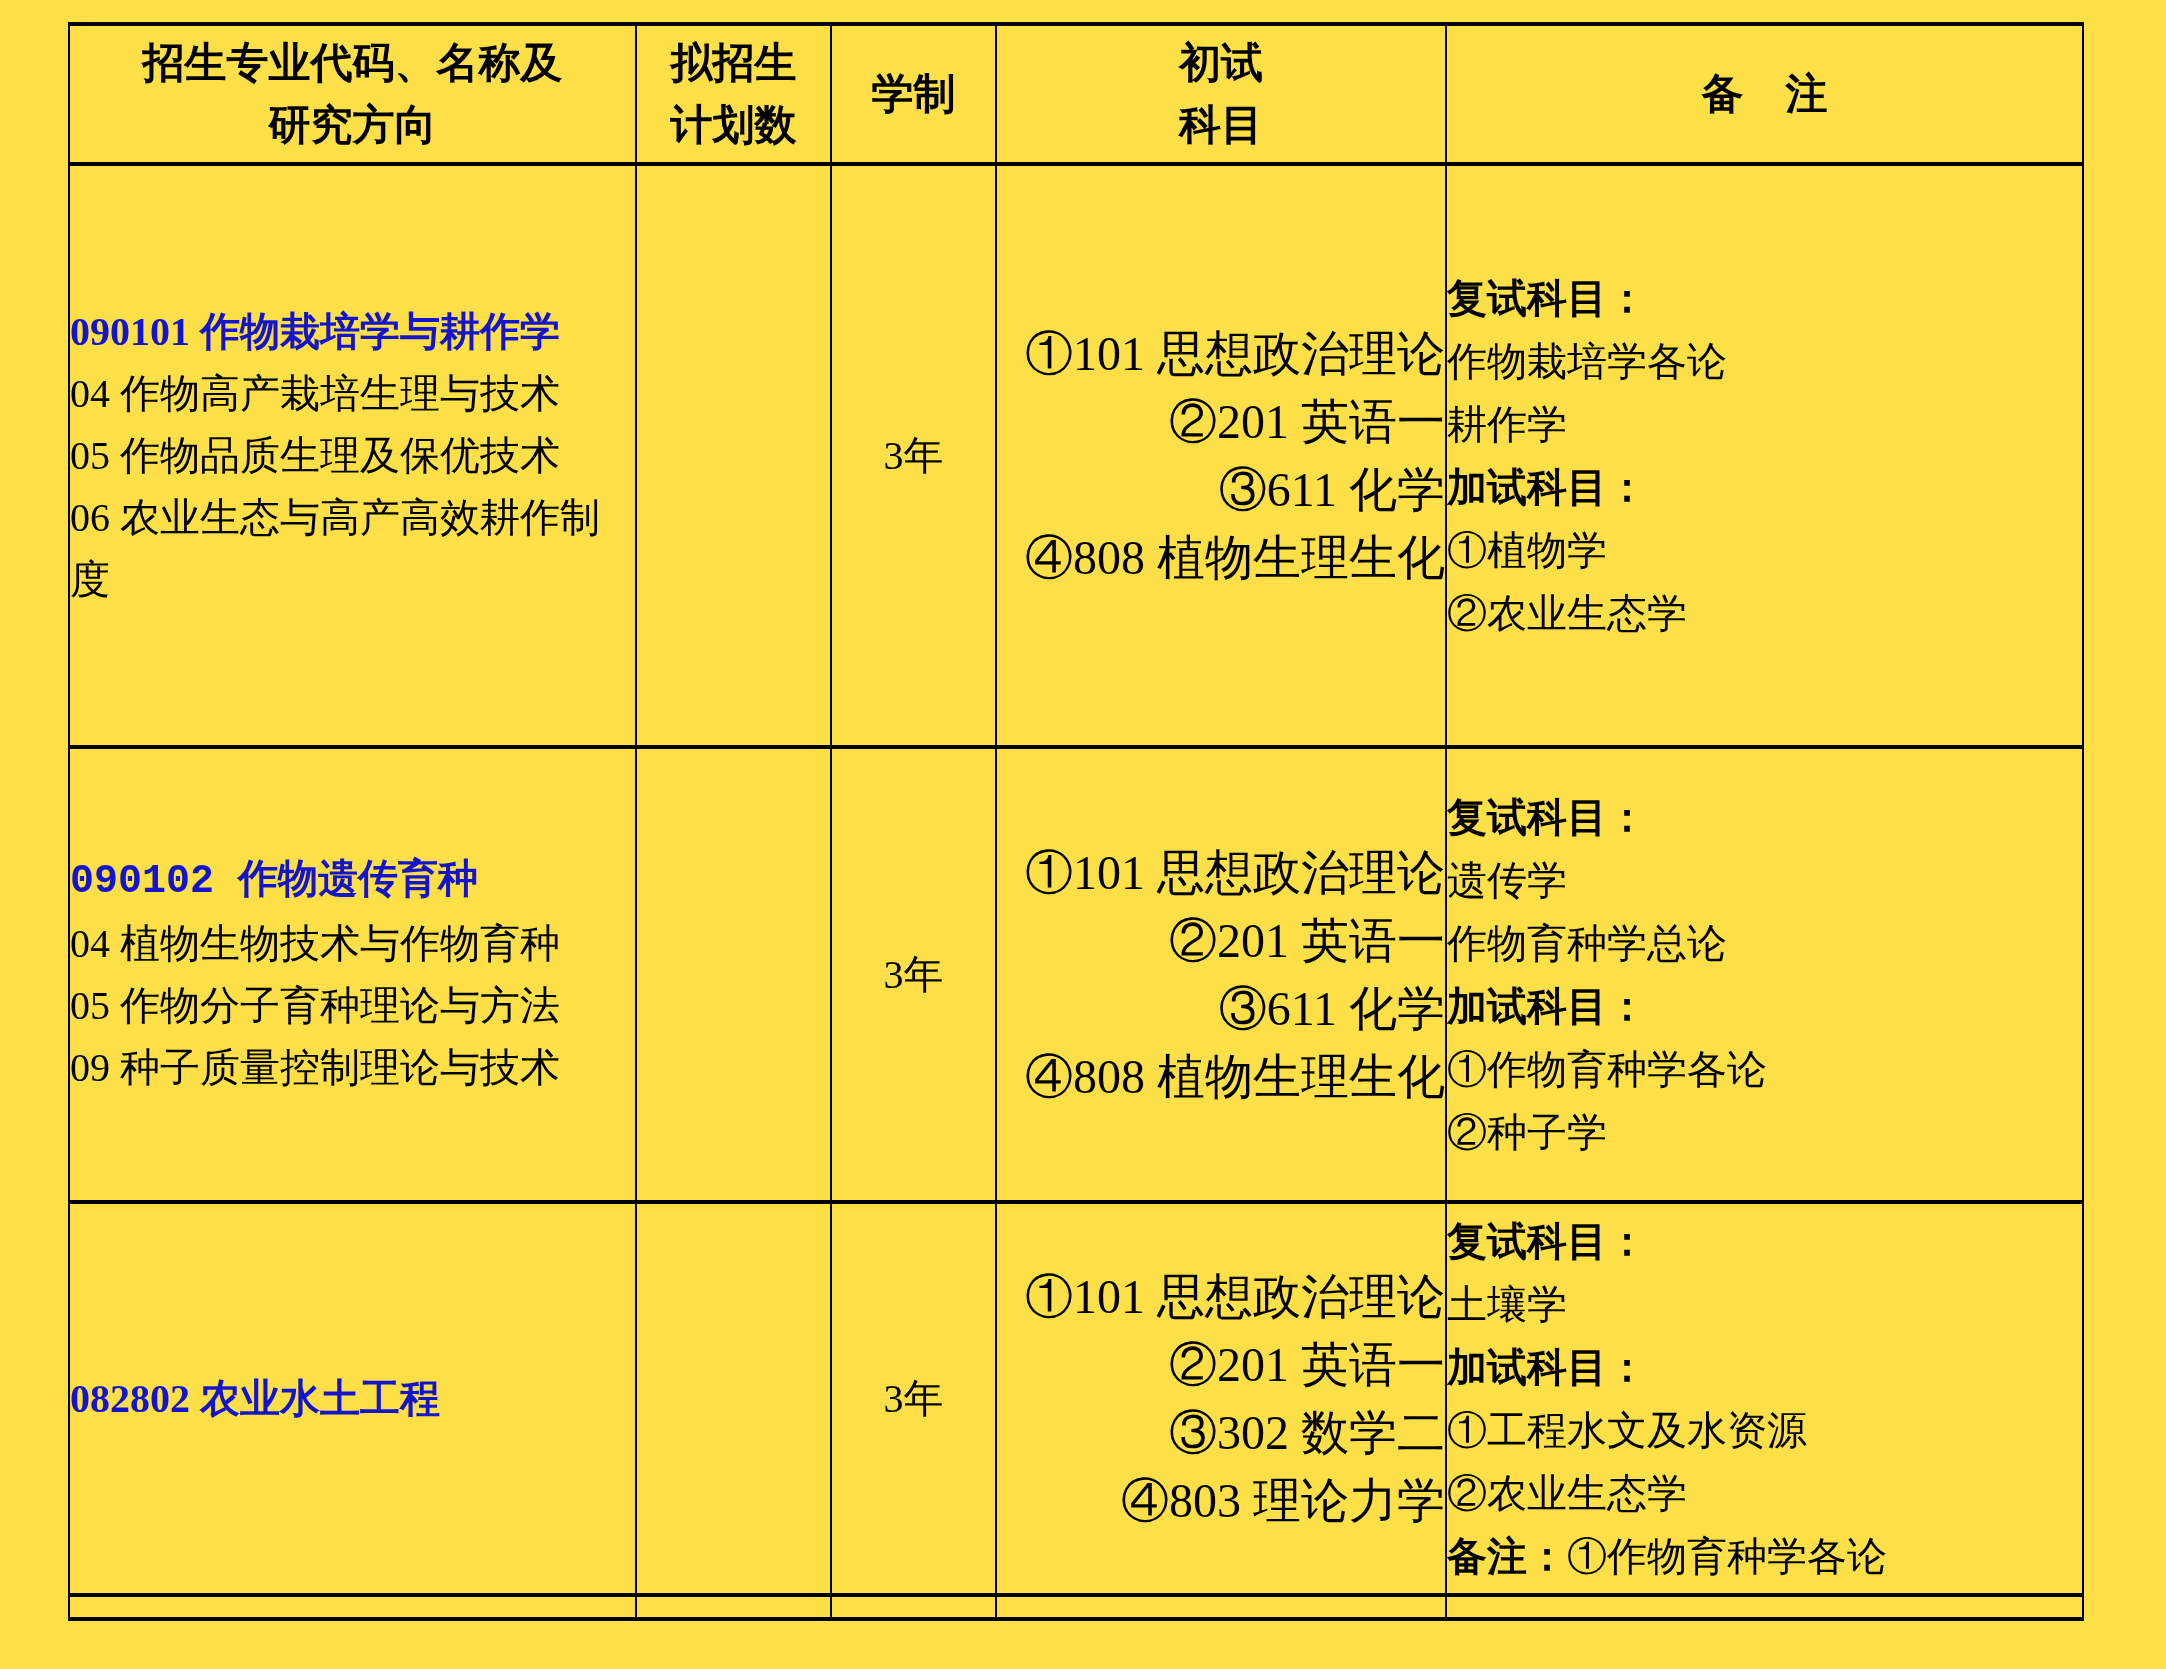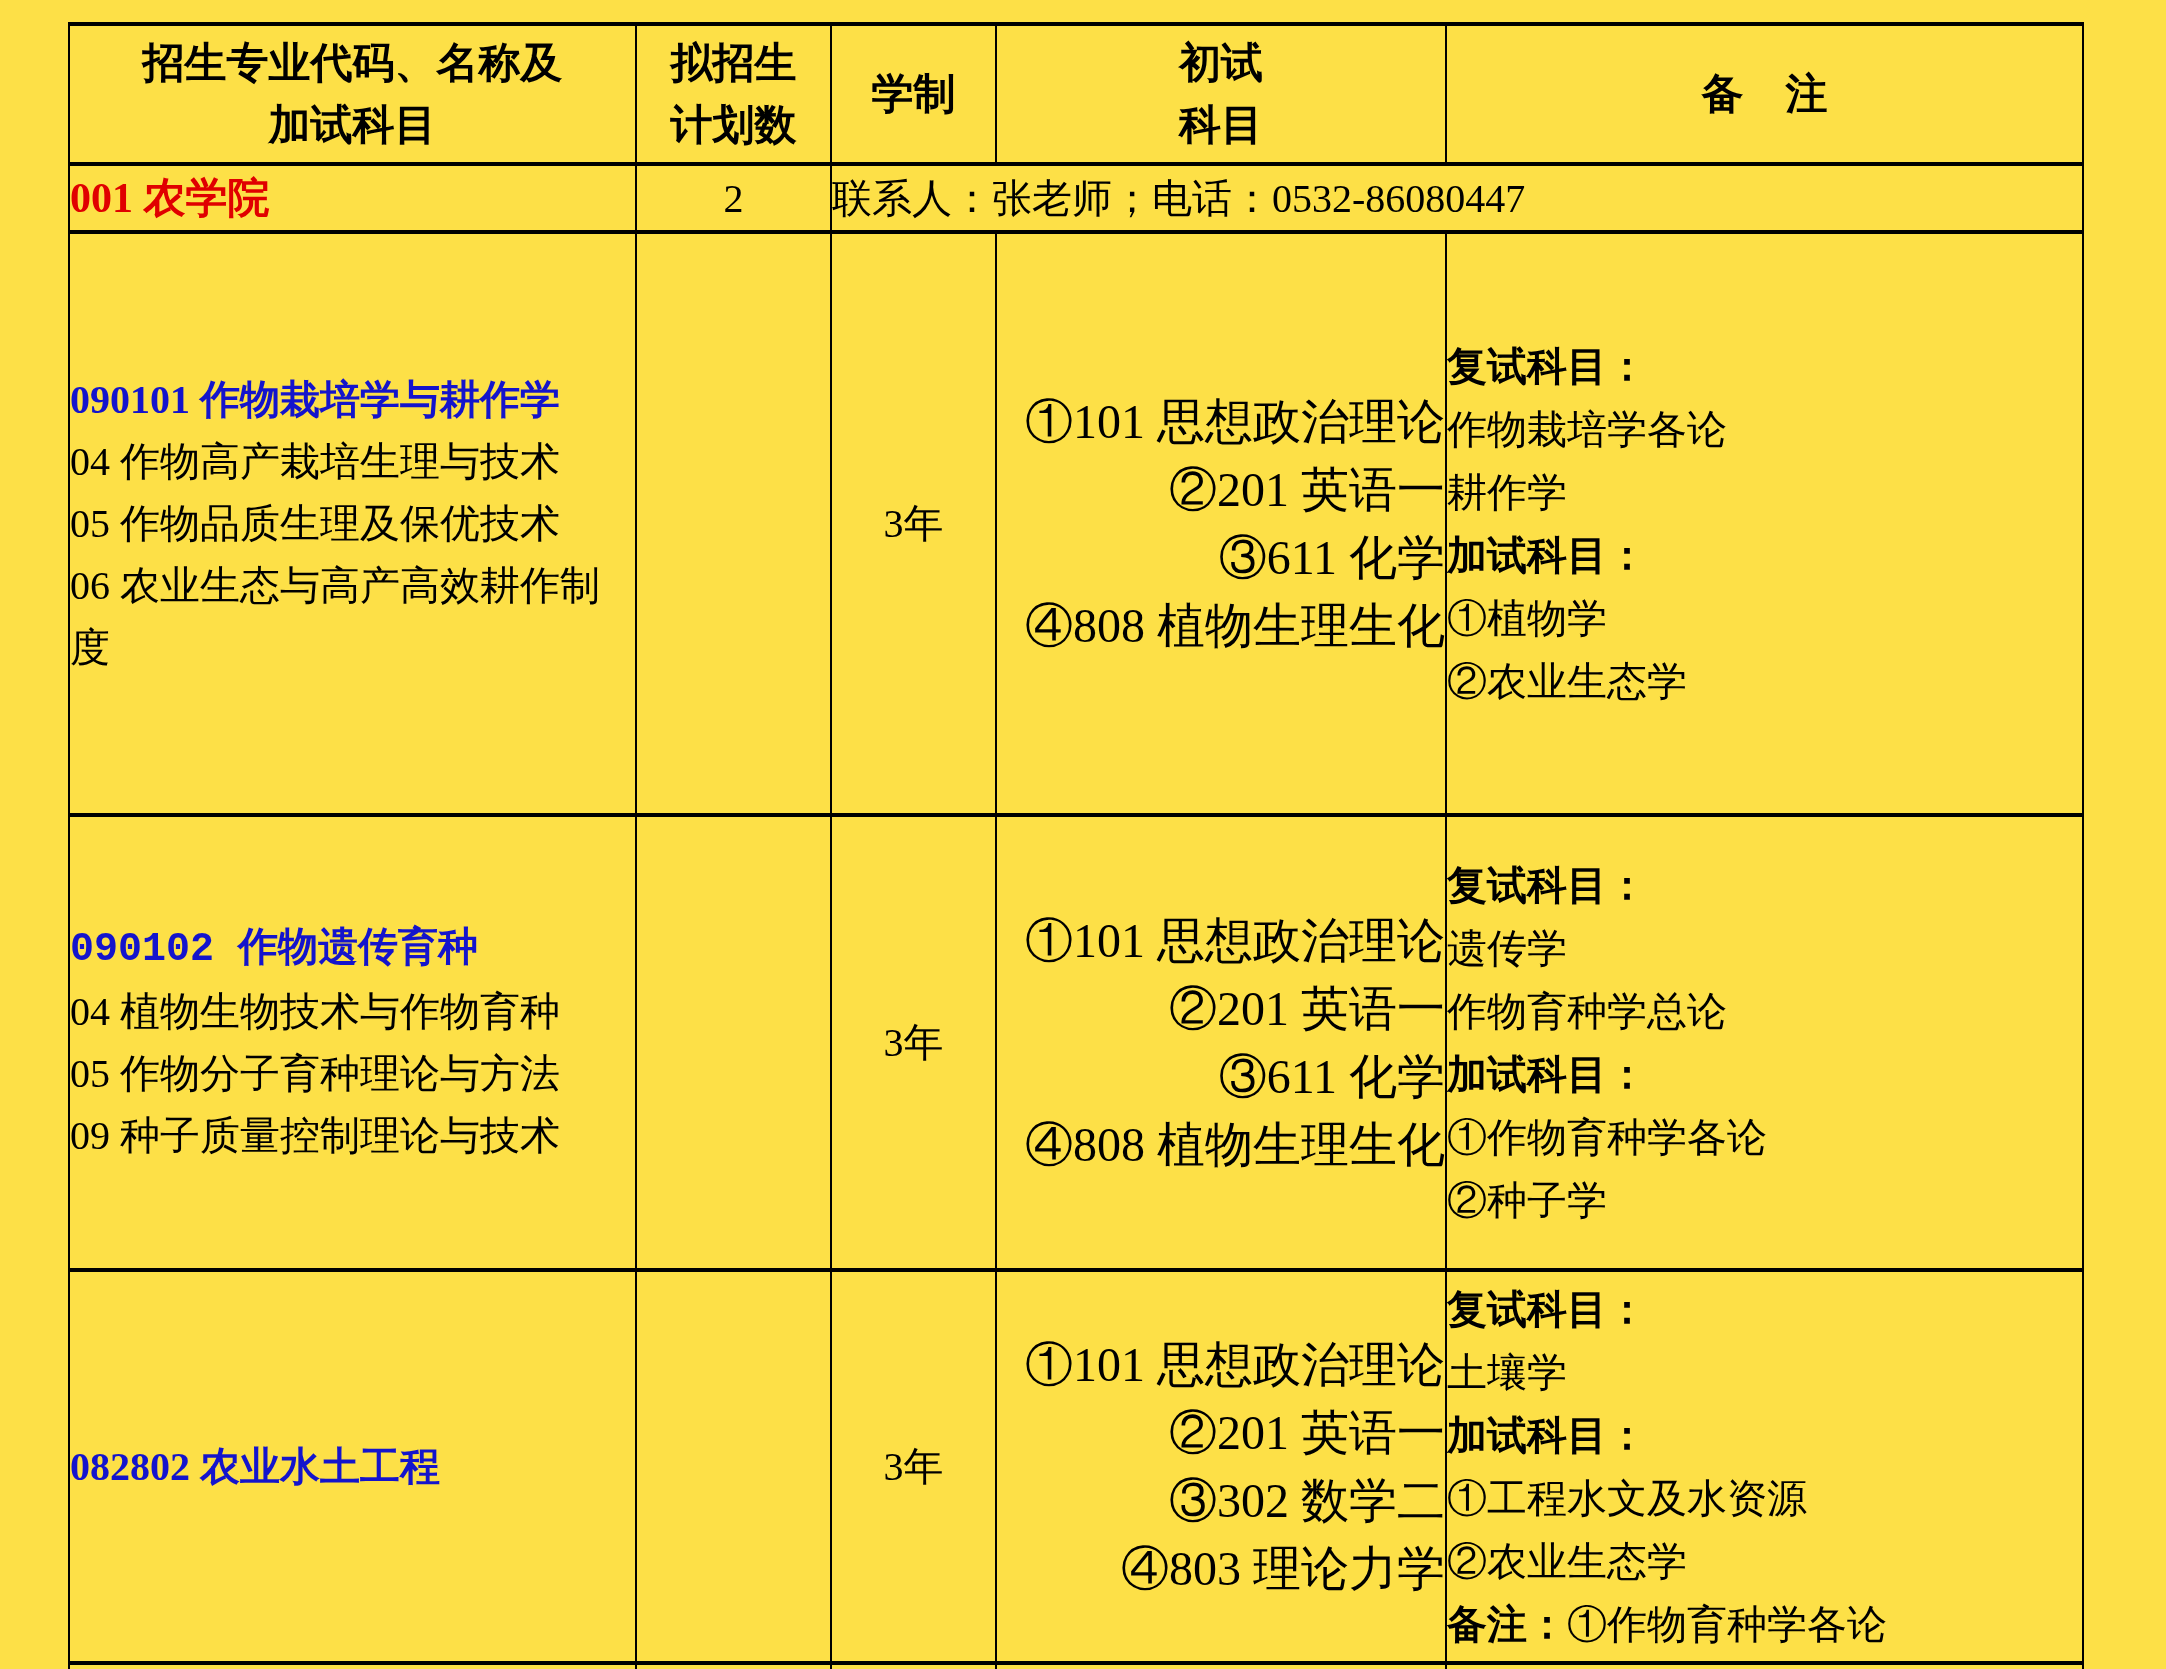--- a/index.html
+++ b/index.html
@@ -44,39 +44,34 @@
         <col style="width:195px">
         <col style="width:165px">
       <col style="width:450px">
         <col style="width:637px">
     </colgroup>
 
     <tbody>
         <tr style="height:140px">
       <th class="hd">
         <div>招生专业代码、名称及</div>
-        <div>加试科目</div>
+        <div>研究方向</div>
       </th>
       <th class="hd">
         <div>拟招生</div>
         <div>计划数</div>
       </th>
       <th class="hd">学制</th>
       <th class="hd">
         <div>初试</div>
         <div>科目</div>
       </th>
       <th class="hd">备　注</th>
     </tr>
 
-    <tr style="height:68px">
-      <td class="college-cell t-red" style="color: rgb(224, 0, 0);">001 农学院</td>
-      <td class="center-cell">2</td>
-      <td class="contact-cell" colspan="3">联系人：张老师；电话：0532-86080447</td>
-    </tr>
 
     <tr style="height:583px">
       <td class="prog-cell">
         <div class="prog-title t-blue" style="color: rgb(20, 20, 204);">090101 作物栽培学与耕作学</div>
         <div class="direction">04 作物高产栽培生理与技术</div>
         <div class="direction">05 作物品质生理及保优技术</div>
         <div class="direction">06 农业生态与高产高效耕作制度</div>
       </td>
       <td></td>
       <td class="duration-cell">3年</td>

